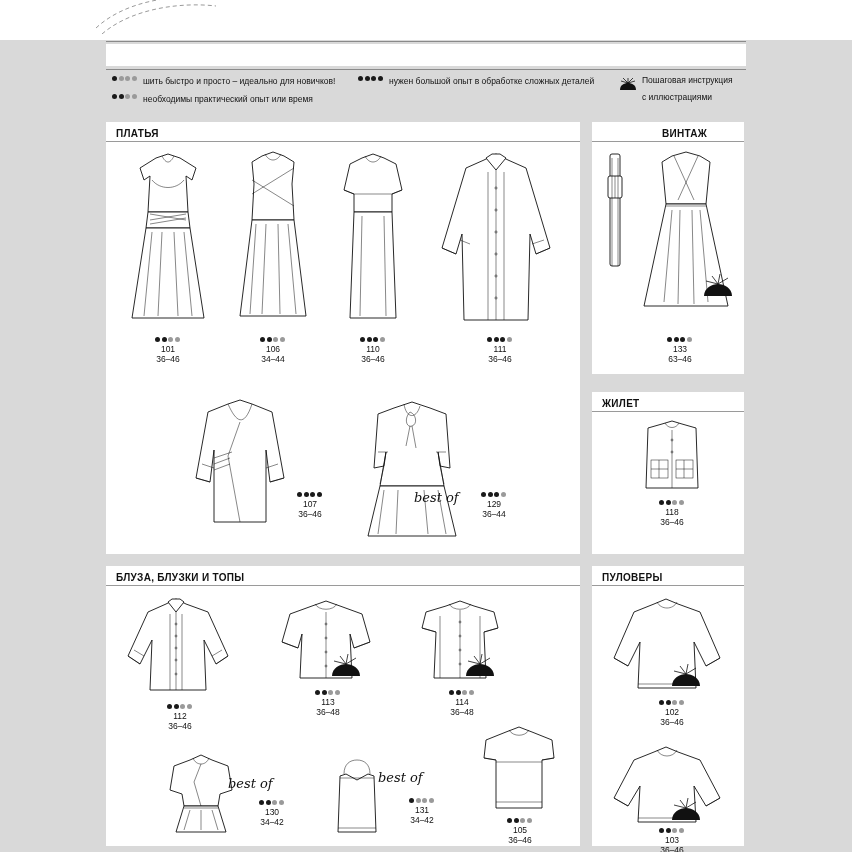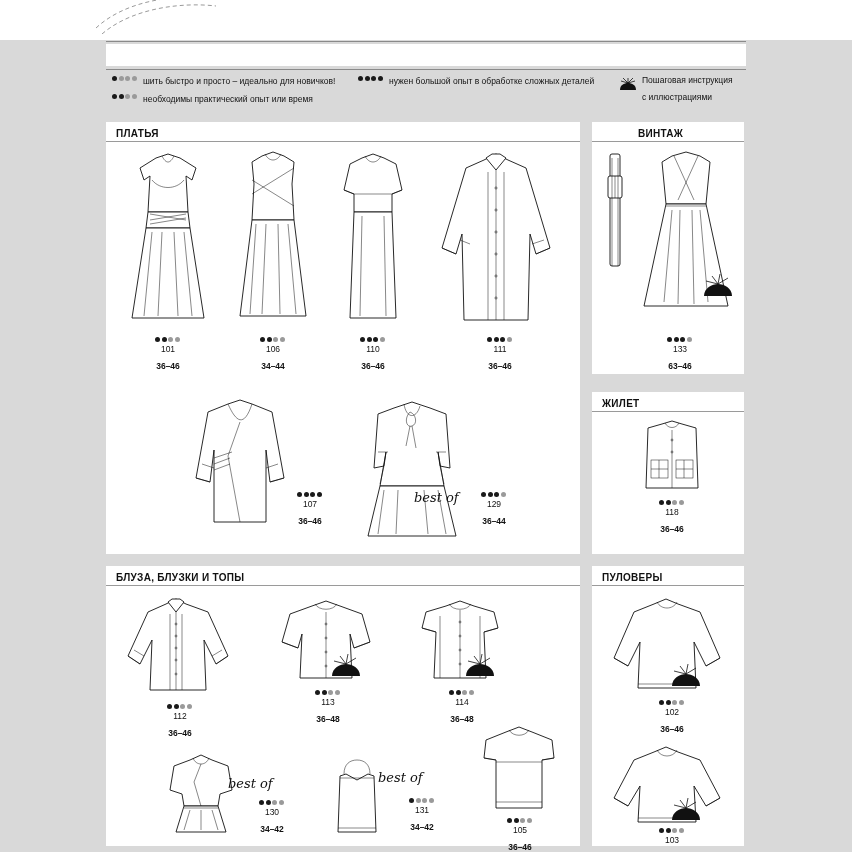--- a/index.html
+++ b/index.html
@@ -58,21 +58,21 @@
     position:absolute;left:0;top:4px;width:20px;height:14px;
   }
   .sec-title{
     position:absolute;font-size:10px;font-weight:bold;letter-spacing:.3px;
     color:#111;
   }
   .panel{position:absolute;background:#ffffff;}
   
   .cap{position:absolute;text-align:center;font-size:8.5px;line-height:10px;}
   .cap .num{font-weight:normal;}
-  .cap .sz{font-weight:bold;margin-top:7px;}
+  .cap .sz{font-weight:normal;}
   .cap-dots{display:flex;justify-content:center;margin-bottom:2px;}
   .bestof{font-family:"DejaVu Serif", serif;font-style:italic;font-size:13px;}
   svg{display:block;}
   .fig{position:absolute;}
 </style>
 </head>
 <body>
 
 <div class="page">
 
@@ -289,21 +289,21 @@
         <i class="dot"></i>
         <i class="dot"></i>
         <i class="dot"></i>
         <i class="dot off"></i>
       </div>
     <div class="num">129</div>
     <div class="sz">36–44</div>
   </div>
 
   <div class="panel" style="left:592px;top:122px;width:152px;height:252px;"></div>
-  <div class="sec-title" style="left:602px;top:128px;padding-left:36px;">ВИНТАЖ</div>
+  <div class="sec-title" style="left:626px;top:128px;padding-left:36px;">ВИНТАЖ</div>
   <div style="position:absolute;left:592px;top:141px;width:152px;height:1px;background:#9a9a9a;"></div>
 
   <div class="fig" style="left:604px;top:150px;">
     <svg width="22" height="120" viewBox="0 0 22 120">
       <g fill="#ffffff" stroke="#111" stroke-width="0.9">
         <rect x="6" y="4" width="10" height="112" rx="2"></rect>
         <rect x="4" y="26" width="14" height="22" rx="2"></rect>
       </g>
       <g stroke="#111" stroke-width="0.5" fill="none">
         <line x1="11" y1="26" x2="11" y2="48"></line>

